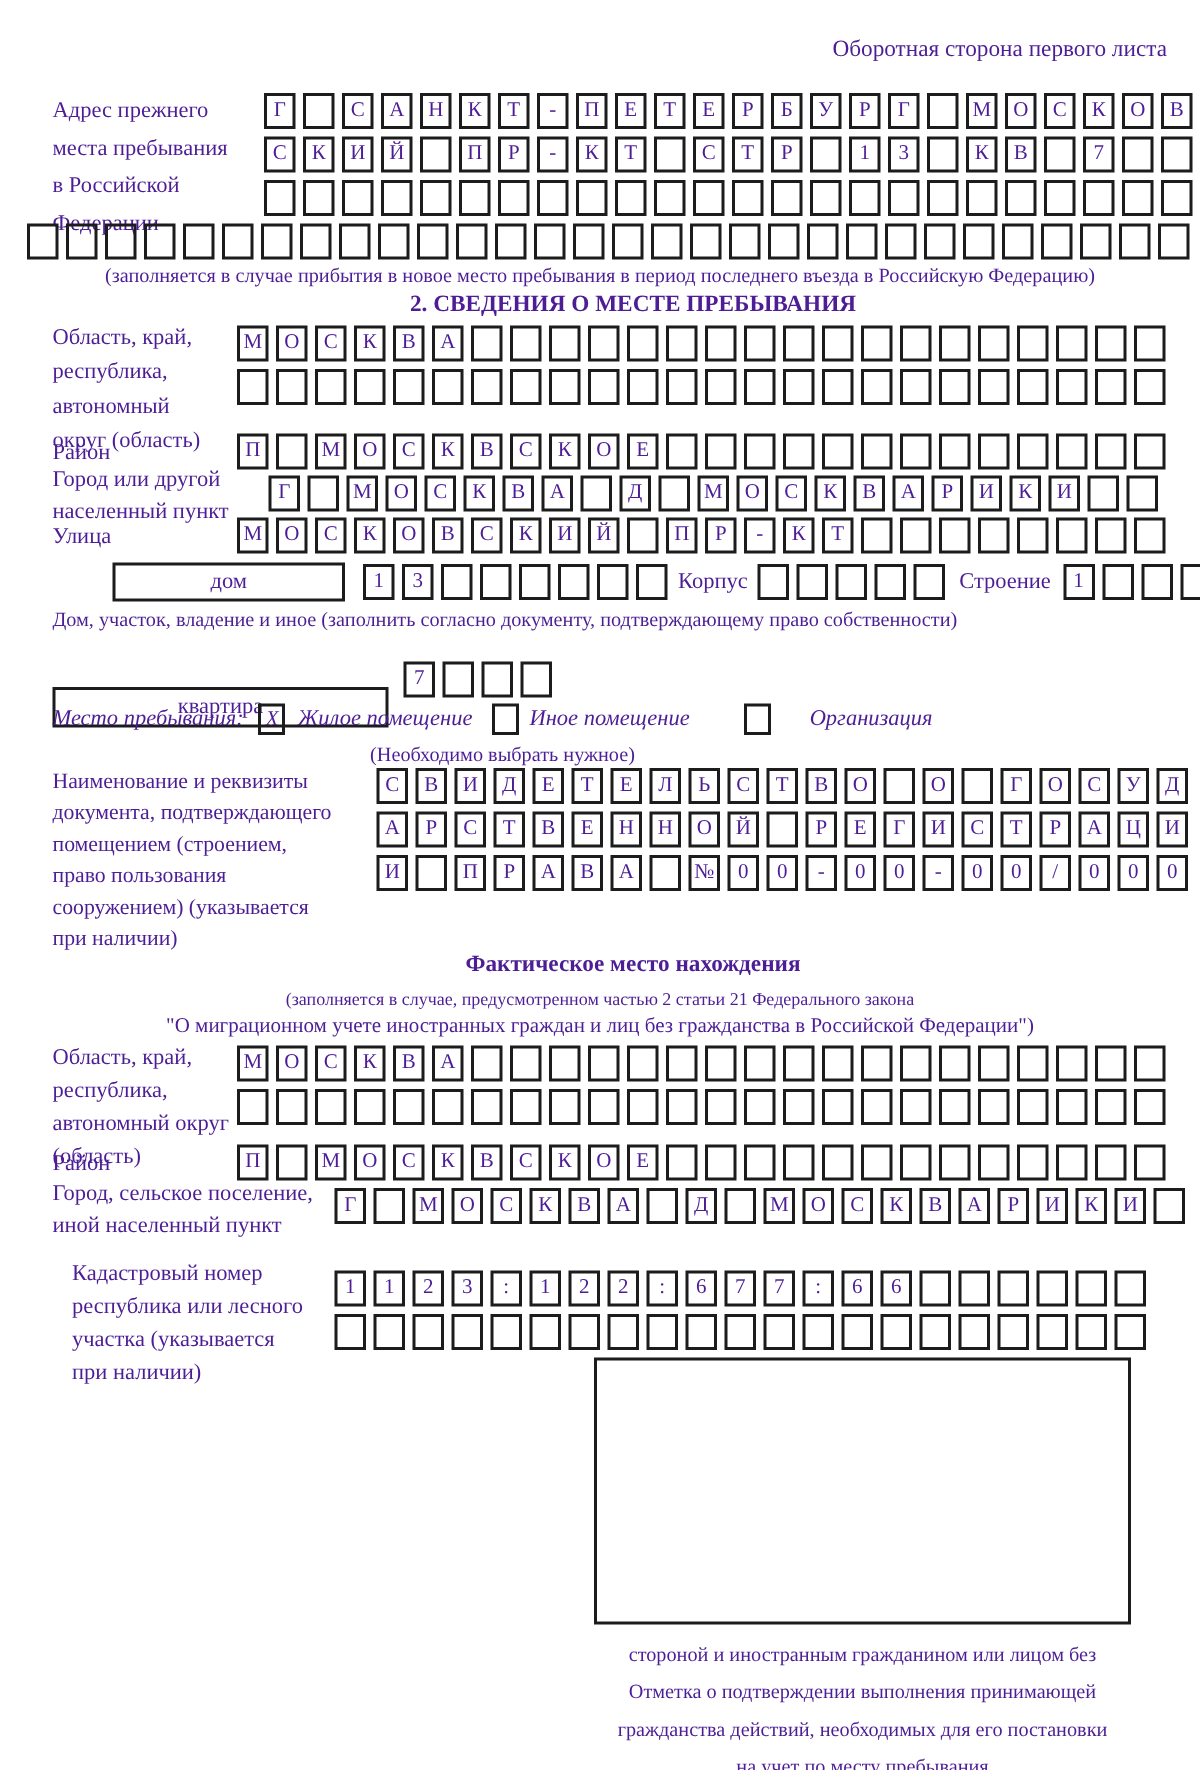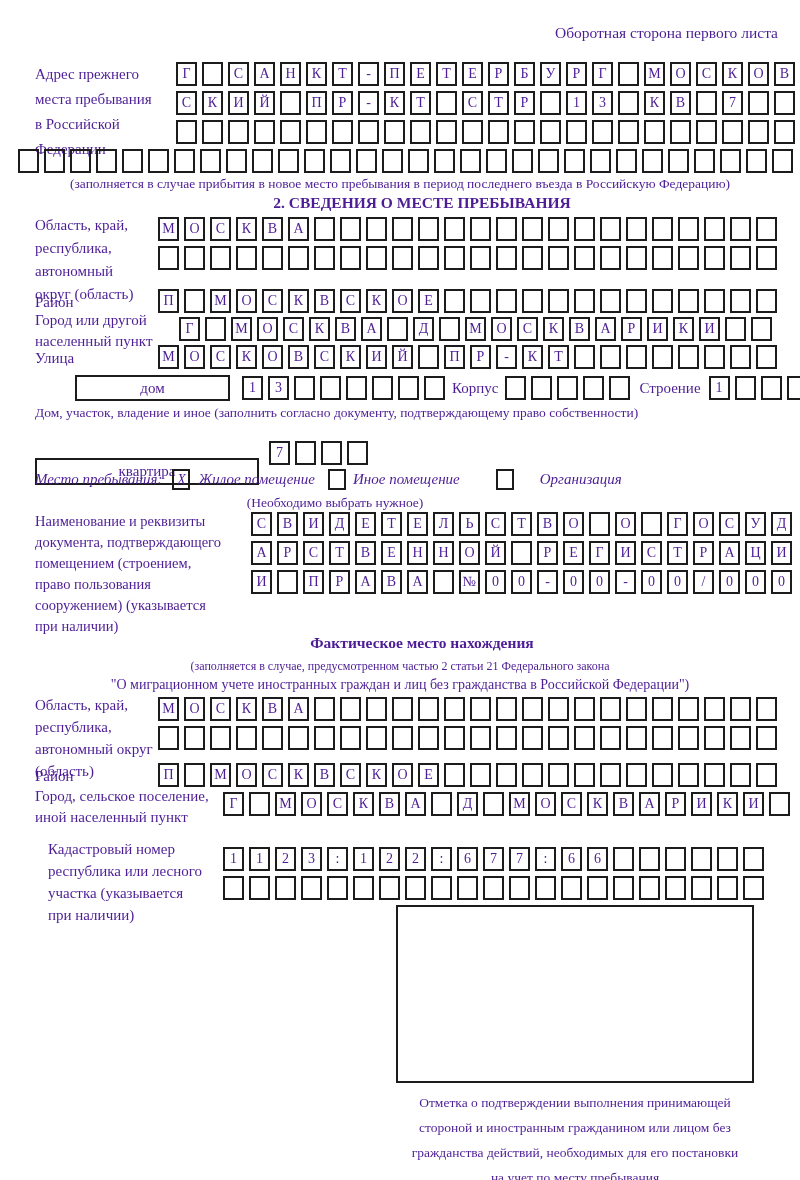--- a/index.html
+++ b/index.html
@@ -602,19 +602,19 @@
         <div class="cell"></div>
         <div class="cell"></div>
         <div class="cell"></div>
         <div class="cell"></div>
         <div class="cell"></div>
       </div>
   </div>
 
   <div class="stamp-box" style="left:396px;top:905px;width:358px;height:178px;"></div>
   <div class="caption" style="left:380px;top:1090px;width:390px;text-align:center;line-height:25px;">
+    <div>стороной и иностранным гражданином или лицом без</div>
     <div>Отметка о подтверждении выполнения принимающей</div>
-    <div>стороной и иностранным гражданином или лицом без</div>
     <div>гражданства действий, необходимых для его постановки</div>
     <div>на учет по месту пребывания</div>
   </div>
 
 </div>
 
 </body></html>

